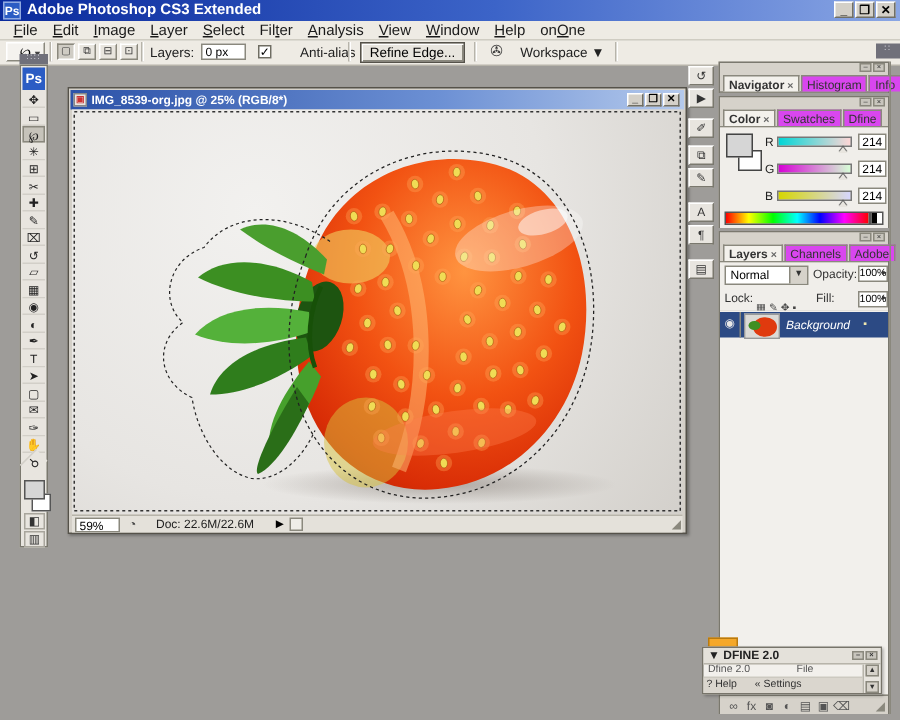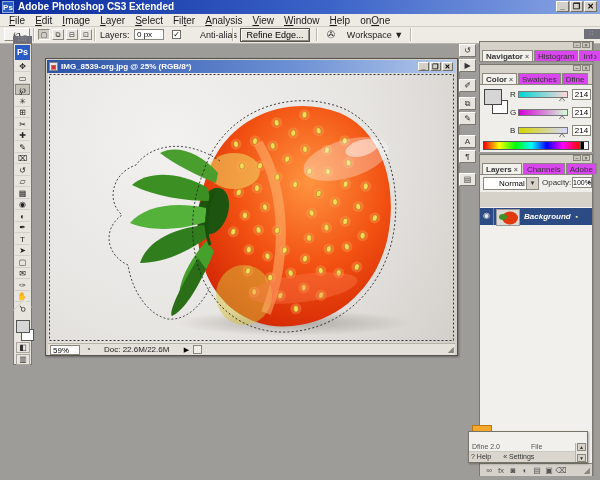--- a/index.html
+++ b/index.html
@@ -103,34 +103,34 @@
     filter:drop-shadow(0 -1px 0 #555);}
   .chanval{position:absolute;left:62px;top:0;width:19px;height:11px;background:#fff;border:1px solid #8a887d;
     font-size:8px;line-height:10px;text-align:center;box-sizing:border-box;}
   #ramp{left:3px;top:56px;width:97px;height:9px;border:1px solid #555;box-sizing:border-box;
     background:linear-gradient(90deg,#f00 0%,#ff0 16%,#0f0 33%,#0ff 50%,#00f 66%,#f0f 83%,#f00 100%);}
   #ramp-bw{left:100px;top:56px;width:9px;height:9px;border:1px solid #555;box-sizing:border-box;
     background:linear-gradient(90deg,#000 0 50%,#fff 50% 100%);}
   
   .lrow{position:absolute;left:0;width:100%;}
   #blend-dd{position:absolute;left:3px;top:2px;width:56px;height:13px;background:#fff;border:1px solid #8a887d;
-    font-size:8px;line-height:12px;padding-left:15px;box-sizing:border-box;}
+    font-size:8px;line-height:12px;padding-left:3px;box-sizing:border-box;}
   #blend-dd .dd{position:absolute;right:0;top:0;width:11px;height:11px;background:#d6d2ca;border-left:1px solid #8a887d;
     font-size:6px;line-height:11px;text-align:center;color:#333;}
   .small-lbl{font-size:8px;color:#333;}
   .valbox{position:absolute;width:20px;height:11px;background:#fff;border:1px solid #8a887d;
     font-size:7px;line-height:10px;text-align:center;box-sizing:border-box;}
   .valarr{position:absolute;width:6px;font-size:6px;color:#333;line-height:11px;}
   .lockicon{font-size:7px;color:#444;margin-right:2px;}
   #layer-list{background:#f2f0ec;}
   #bg-layer-row{position:absolute;left:0;top:1px;width:100%;height:17px;background:#2c4a84;color:#fff;}
   #eye-cell{position:absolute;left:0;top:0;width:13px;height:17px;border-right:1px solid #8a887d;
     font-size:8px;line-height:16px;text-align:center;color:#e8e8e8;}
   #layer-thumb{position:absolute;left:16px;top:1px;width:22px;height:15px;background:#dcdad6;border:1px solid #999;}
-  #layer-name{position:absolute;left:44px;top:0;font-size:8px;font-style:italic;line-height:17px;font-weight:bold;}
+  #layer-name{position:absolute;left:44px;top:0;font-size:8px;font-style:italic;line-height:17px;}
   #layer-lock{position:absolute;right:14px;top:0;font-size:7px;line-height:17px;color:#f0e8b0;}
   #layers-bottombar{background:#d6d2ca;border-top:1px solid #8a887d;display:flex;align-items:center;padding-left:3px;box-sizing:border-box;}
   .lbicon{font-size:8px;color:#555;width:12px;text-align:center;}
   #layers-grip{position:absolute;right:2px;bottom:1px;font-size:8px;color:#8a887d;}
   
   #dfine-tab{left:472px;top:425px;width:20px;height:7px;background:#f5a82a;border:1px solid #b87a10;box-sizing:border-box;}
   #dfine{left:468px;top:431px;width:120px;height:32px;background:#f2f0ec;border:1px solid #77746a;
     box-shadow:1px 1px 2px rgba(0,0,0,.3);box-sizing:border-box;}
   #dfine-head{position:absolute;left:0;top:0;width:100%;height:11px;background:#e4e1da;border-bottom:1px solid #b7b4aa;
     font-size:8px;font-weight:bold;line-height:10px;color:#222;box-sizing:border-box;padding-left:3px;}
@@ -473,20 +473,27 @@
     </div>
   <div class="gcontent lrow" style="top:20px;height:17px">
     <div id="blend-dd">
       <span>Normal</span>
       <span class="dd">▼</span>
     </div>
     <span class="abs small-lbl" style="left:62px;top:3px">Opacity:</span>
     <div class="valbox" style="left:92px;top:2px">100%</div>
     <span class="valarr" style="left:108px;top:2px">▸</span>
   </div>
+  <div class="gcontent lrow" style="top:37px;height:15px;border-bottom:1px solid #b7b4aa">
+    <span class="abs small-lbl" style="left:3px;top:2px">Lock:</span>
+    <span class="abs" id="lockicons" style="left:24px;top:2px"><span class="lockicon">▦</span><span class="lockicon">✎</span><span class="lockicon">✥</span><span class="lockicon">▪</span></span>
+    <span class="abs small-lbl" style="left:64px;top:2px">Fill:</span>
+    <div class="valbox" style="left:92px;top:2px">100%</div>
+    <span class="valarr" style="left:108px;top:2px">▸</span>
+  </div>
   <div class="gcontent" id="layer-list" style="top:52px;height:256px">
     <div id="bg-layer-row">
       <div id="eye-cell"><span>◉</span></div>
       <div id="layer-thumb">
         <svg width="22" height="15" viewBox="0 0 22 15">
             <rect width="22" height="15" fill="#dcdad6"></rect>
             <ellipse cx="13" cy="8" rx="8" ry="6.5" fill="#e03a0e"></ellipse>
             <ellipse cx="6" cy="7" rx="4" ry="3" fill="#3f8f22"></ellipse>
           </svg>
       </div>
@@ -503,20 +510,25 @@
       <span class="lbicon">▤</span>
       <span class="lbicon">▣</span>
       <span class="lbicon">⌫</span>
     </div>
 </div>
 
 <div class="abs" id="edge-line"></div>
 
 <div class="abs" id="dfine-tab"></div>
 <div class="abs" id="dfine">
+  <div id="dfine-head">
+    <span>▼ DFINE 2.0</span>
+    <div class="gmini" style="right:11px;top:2px">–</div>
+    <div class="gmini" style="right:2px;top:2px">×</div>
+  </div>
   <div id="dfine-mid">
     <span style="position:absolute;left:3px">Dfine 2.0</span>
     <span style="position:absolute;left:62px">File</span>
   </div>
   <div id="dfine-foot">
     <span>? Help</span>
     <span style="margin-left:10px">« Settings</span>
   </div>
   <div id="dfine-scroll">
     <div class="scrbtn" style="top:0">▲</div>

